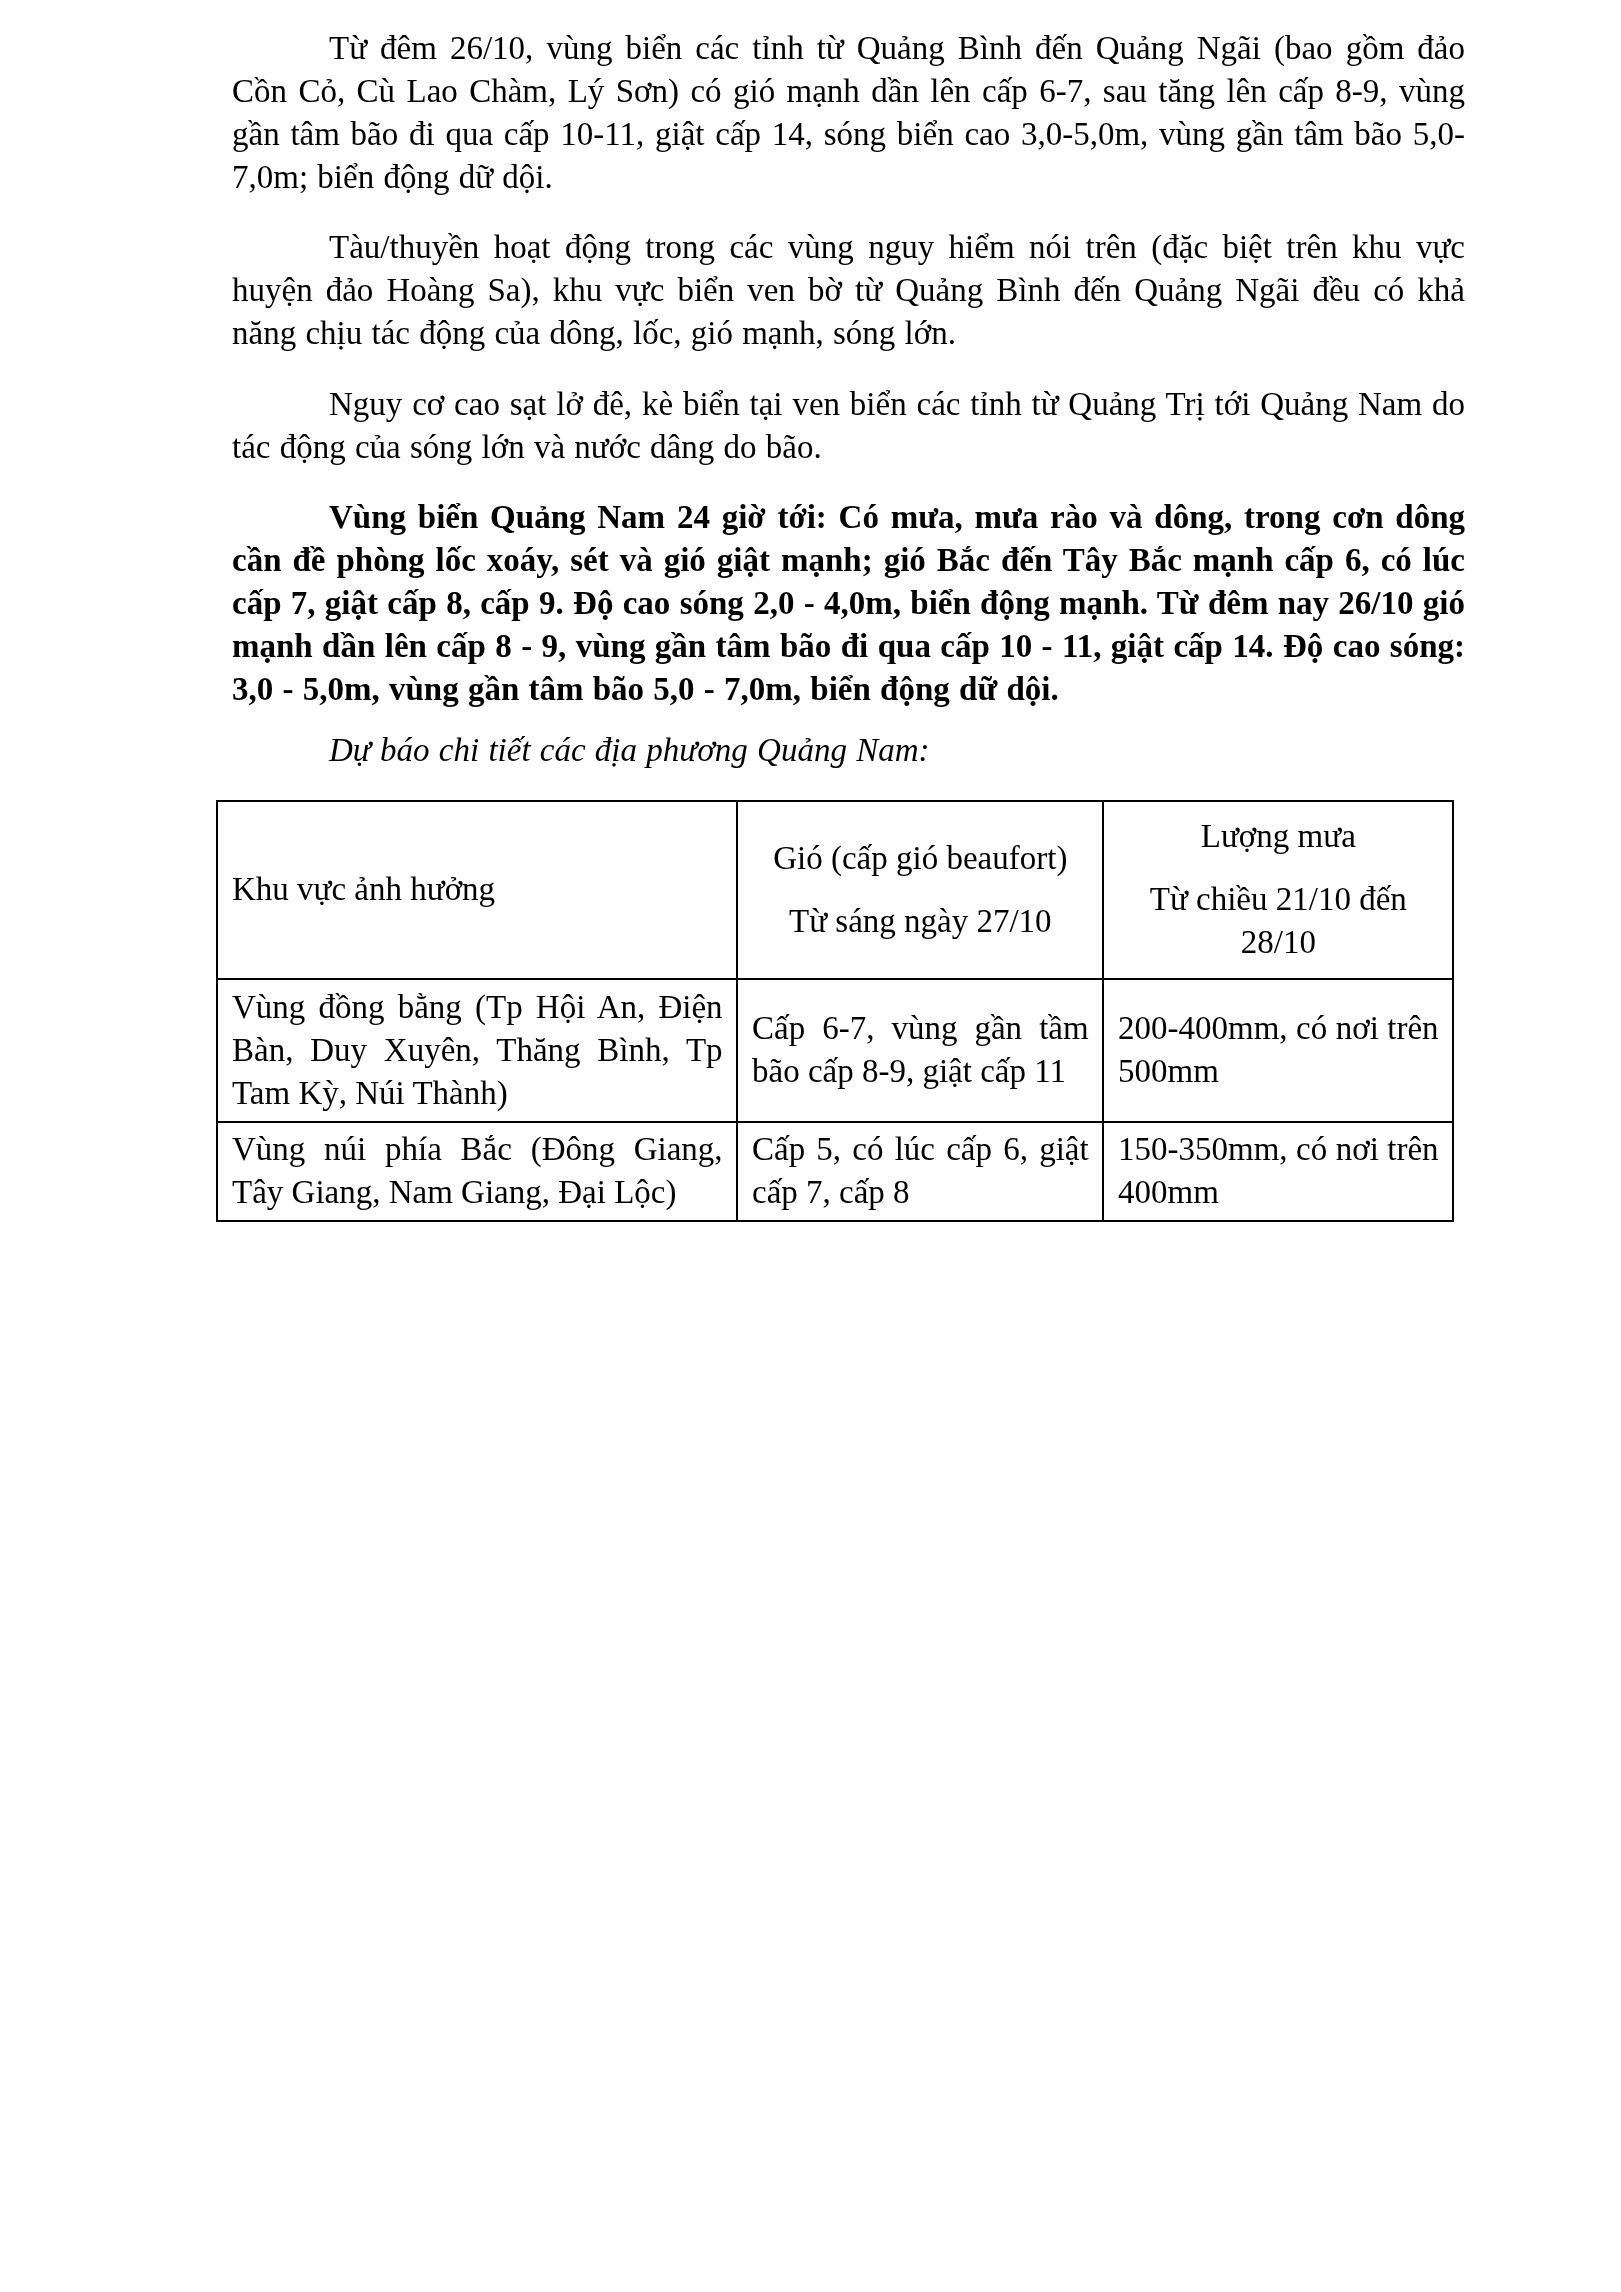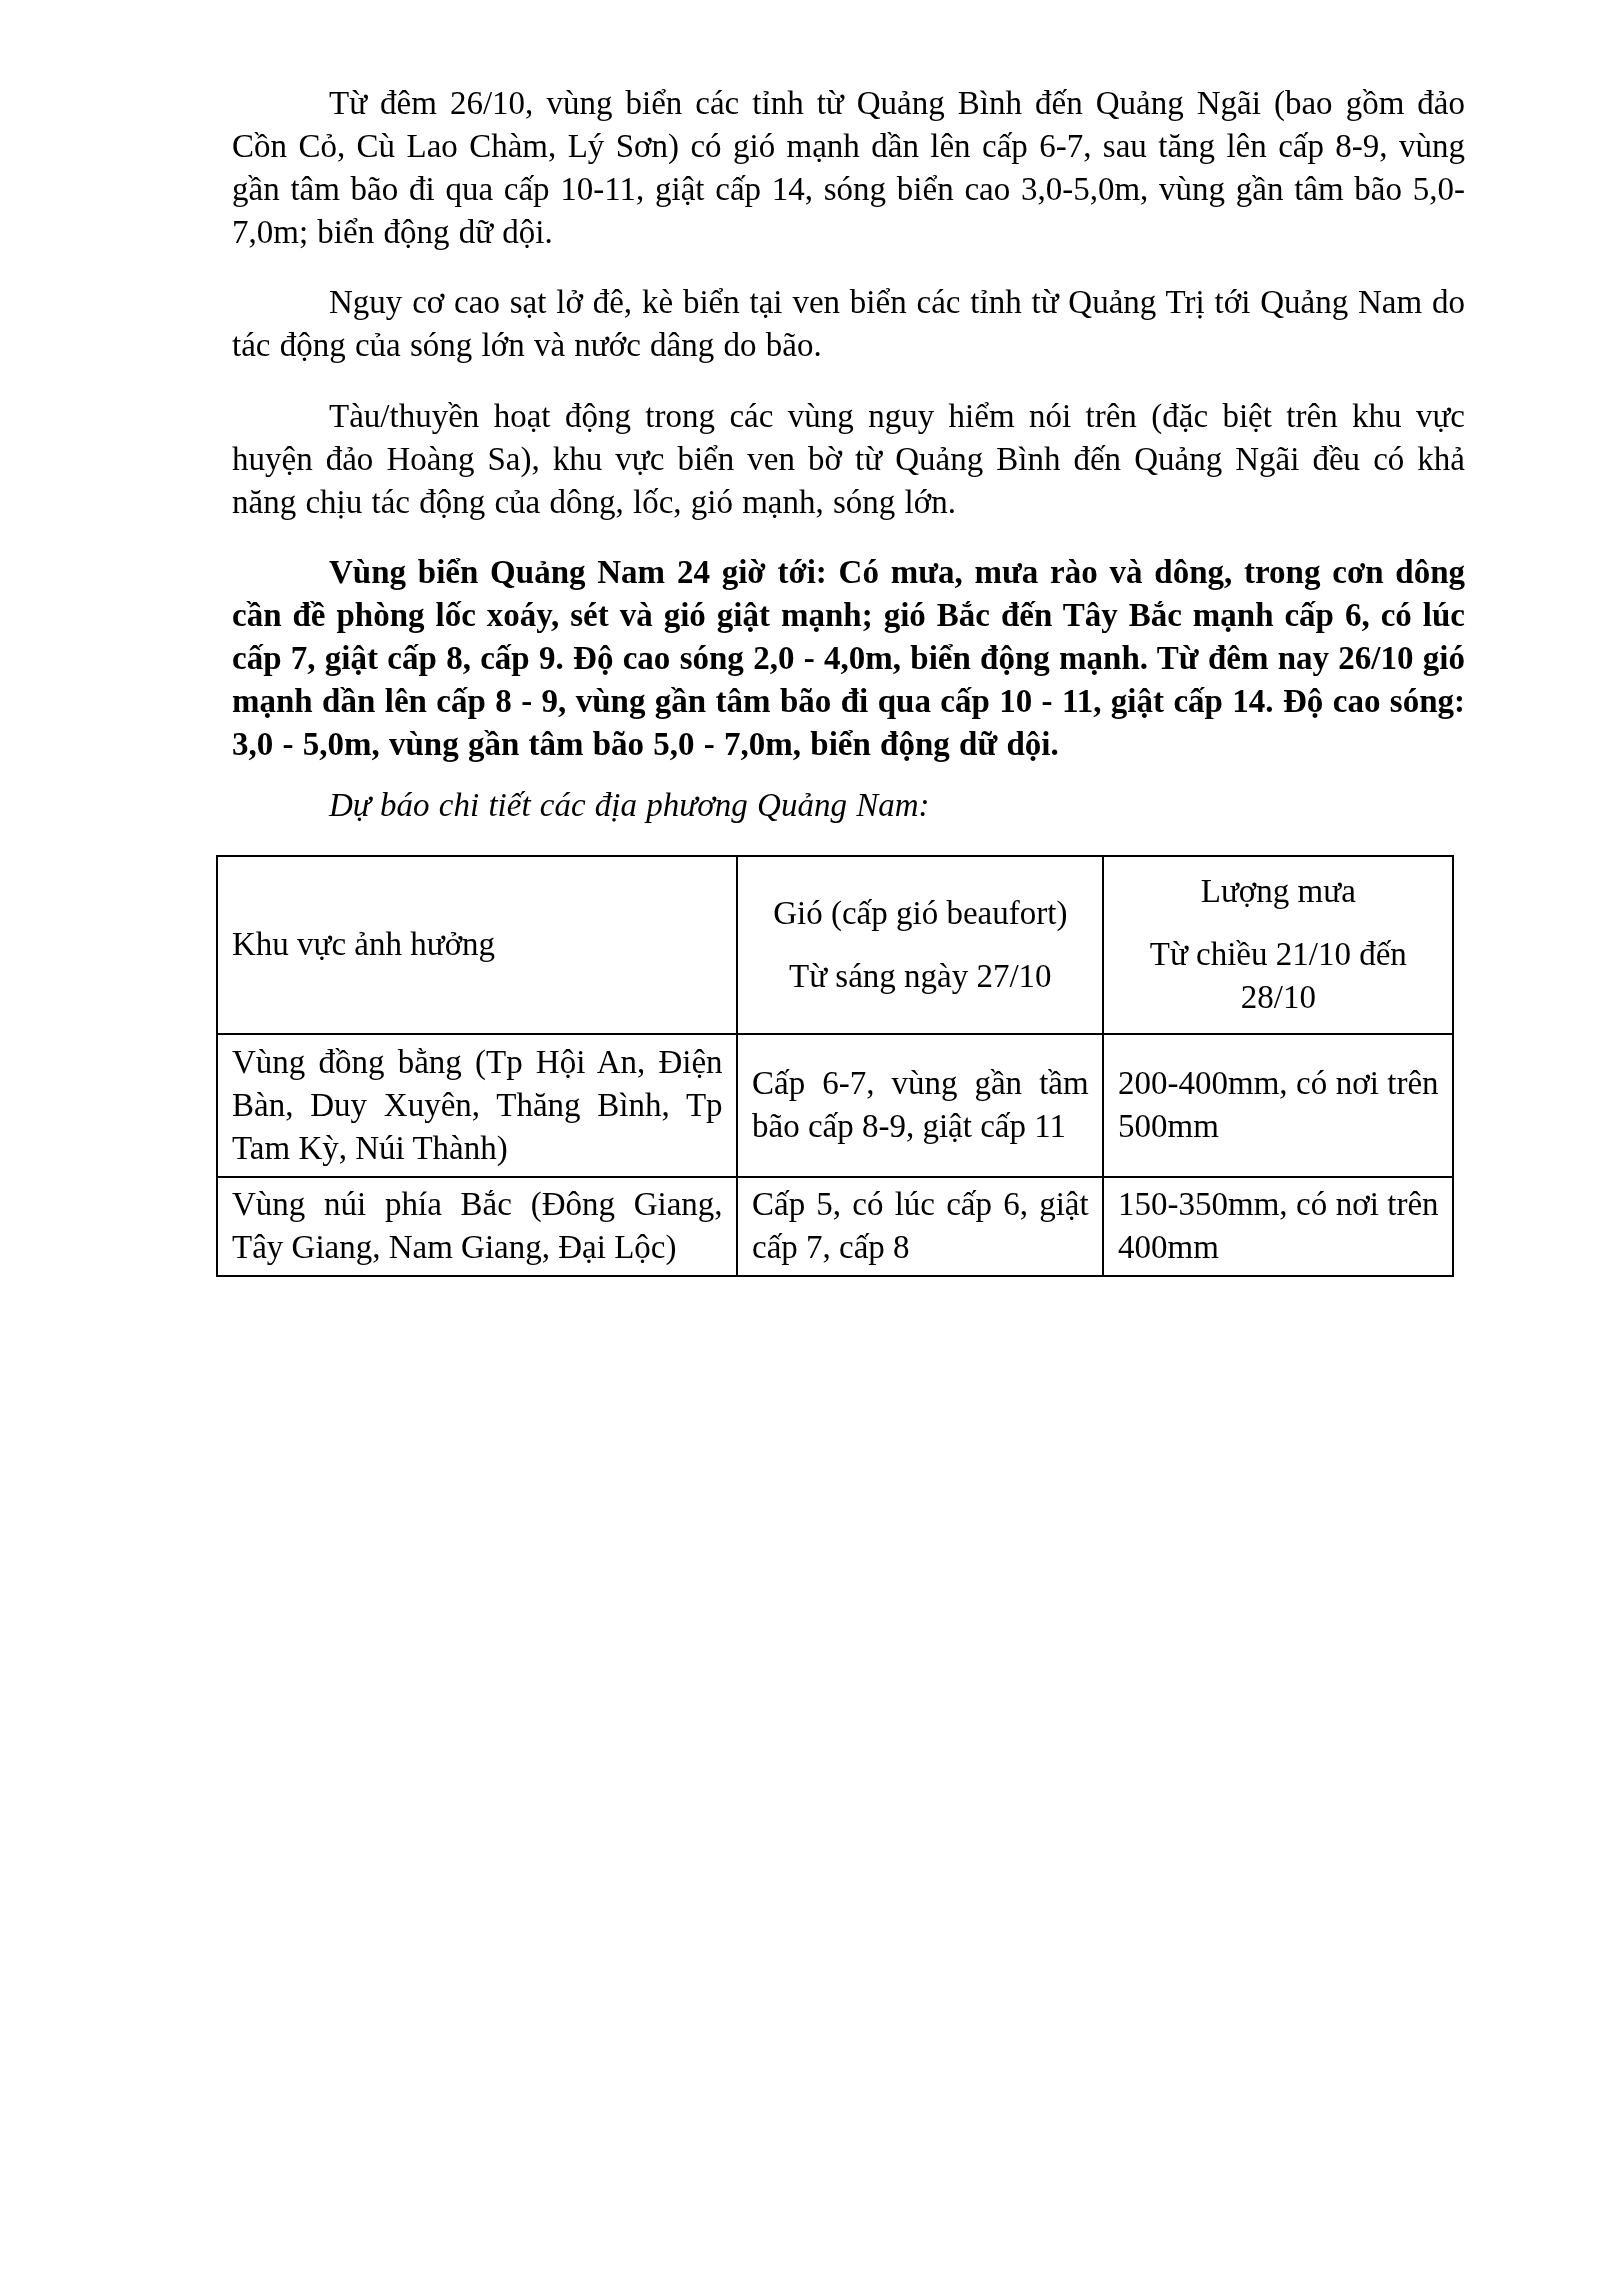--- a/index.html
+++ b/index.html
@@ -10,21 +10,21 @@
   .page {
     position: relative;
     width: 1621px;
     height: 2293px;
     background: #ffffff;
     color: #000000;
     font-family: "Liberation Serif", "DejaVu Serif", serif;
     font-size: 33px;
     line-height: 43px;
     box-sizing: border-box;
-    padding: 82px 156px 0 232px;
+    padding: 27px 156px 0 232px;
     overflow: hidden;
   }
   .para {
     margin: 0 0 27.4px 0;
     text-align: justify;
     text-indent: 97px;
     word-spacing: 1px;
   }
   .para.bold-italic {
     font-weight: bold;
@@ -62,23 +62,23 @@
   th.h-area { text-align: left; }
 </style>
 </head>
 <body>
 
 <div class="page">
 
   <p class="para">Từ đêm 26/10, vùng biển các tỉnh từ Quảng Bình đến Quảng Ngãi (bao gồm đảo Cồn Cỏ, Cù Lao Chàm, Lý Sơn) có gió mạnh dần lên cấp 6-7, sau tăng lên cấp 8-9, vùng gần tâm bão đi qua cấp 10-11, giật cấp 14, sóng biển cao 3,0-5,0m, vùng gần tâm bão 5,0-7,0m; biển động dữ dội.</p>
 
 
+  <p class="para">Tàu/thuyền hoạt động trong các vùng nguy hiểm nói trên (đặc biệt trên khu vực huyện đảo Hoàng Sa), khu vực biển ven bờ từ Quảng Bình đến Quảng Ngãi đều có khả năng chịu tác động của dông, lốc, gió mạnh, sóng lớn.</p>
+
   <p class="para">Nguy cơ cao sạt lở đê, kè biển tại ven biển các tỉnh từ Quảng Trị tới Quảng Nam do tác động của sóng lớn và nước dâng do bão.</p>
-
-  <p class="para">Tàu/thuyền hoạt động trong các vùng nguy hiểm nói trên (đặc biệt trên khu vực huyện đảo Hoàng Sa), khu vực biển ven bờ từ Quảng Bình đến Quảng Ngãi đều có khả năng chịu tác động của dông, lốc, gió mạnh, sóng lớn.</p>
 
   <p class="para bold-italic">Vùng biển Quảng Nam 24 giờ tới: Có mưa, mưa rào và dông, trong cơn dông cần đề phòng lốc xoáy, sét và gió giật mạnh; gió Bắc đến Tây Bắc mạnh cấp 6, có lúc cấp 7, giật cấp 8, cấp 9. Độ cao sóng 2,0 - 4,0m, biển động mạnh. Từ đêm nay 26/10 gió mạnh dần lên cấp 8 - 9, vùng gần tâm bão đi qua cấp 10 - 11, giật cấp 14. Độ cao sóng: 3,0 - 5,0m, vùng gần tâm bão 5,0 - 7,0m, biển động dữ dội.</p>
 
   <p class="para italic">Dự báo chi tiết các địa phương Quảng Nam:</p>
 
   <table class="forecast">
     <colgroup>
       <col class="c-area">
       <col class="c-wind">
       <col class="c-rain">

